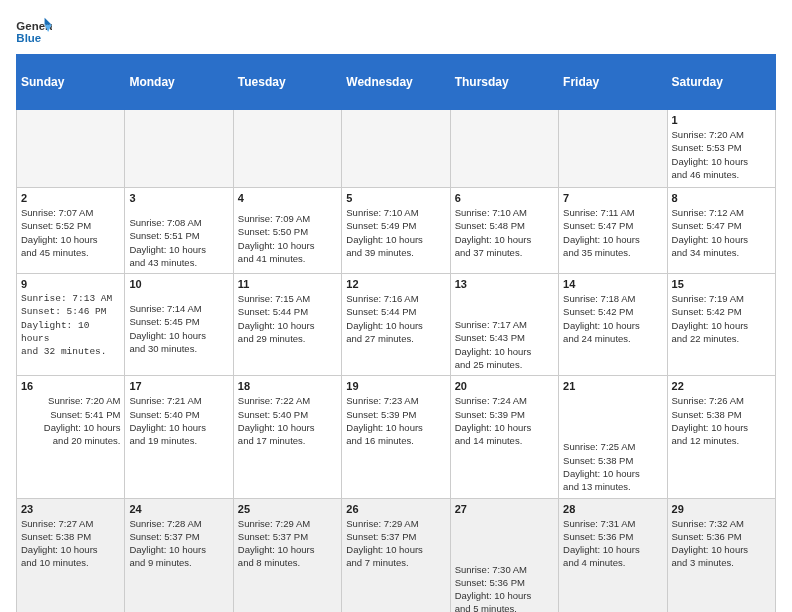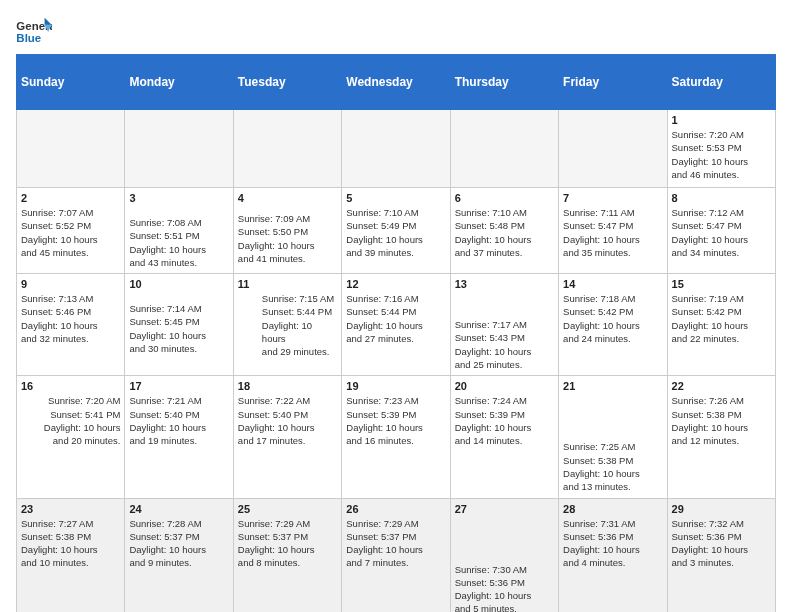--- a/index.html
+++ b/index.html
@@ -170,35 +170,35 @@
           <div class="day-num">8</div>
           <div class="day-info" style="white-space: pre-line;">Sunrise: 7:12 AM
 Sunset: 5:47 PM
 Daylight: 10 hours
 and 34 minutes.</div>
         </td>
       </tr>
       <tr>
         <td>
           <div class="day-num">9</div>
-          <div class="day-info" style="white-space: pre-line;">Sunrise: 7:13 AM
+          <div class="day-info" style="white-space: pre-line; font-family: Liberation Mono, monospace;">Sunrise: 7:13 AM
 Sunset: 5:46 PM
 Daylight: 10 hours
 and 32 minutes.</div>
         </td>
         <td>
           <div class="day-num">10</div>
           <div class="day-info" style="white-space: pre-line; margin-top: 12px;">Sunrise: 7:14 AM
 Sunset: 5:45 PM
 Daylight: 10 hours
 and 30 minutes.</div>
         </td>
         <td>
           <div class="day-num">11</div>
-          <div class="day-info" style="white-space: pre-line; margin-left: 24px;">Sunrise: 7:15 AM
+          <div class="day-info" style="white-space: pre-line;">Sunrise: 7:15 AM
 Sunset: 5:44 PM
 Daylight: 10 hours
 and 29 minutes.</div>
         </td>
         <td>
           <div class="day-num">12</div>
           <div class="day-info" style="white-space: pre-line;">Sunrise: 7:16 AM
 Sunset: 5:44 PM
 Daylight: 10 hours
 and 27 minutes.</div>

